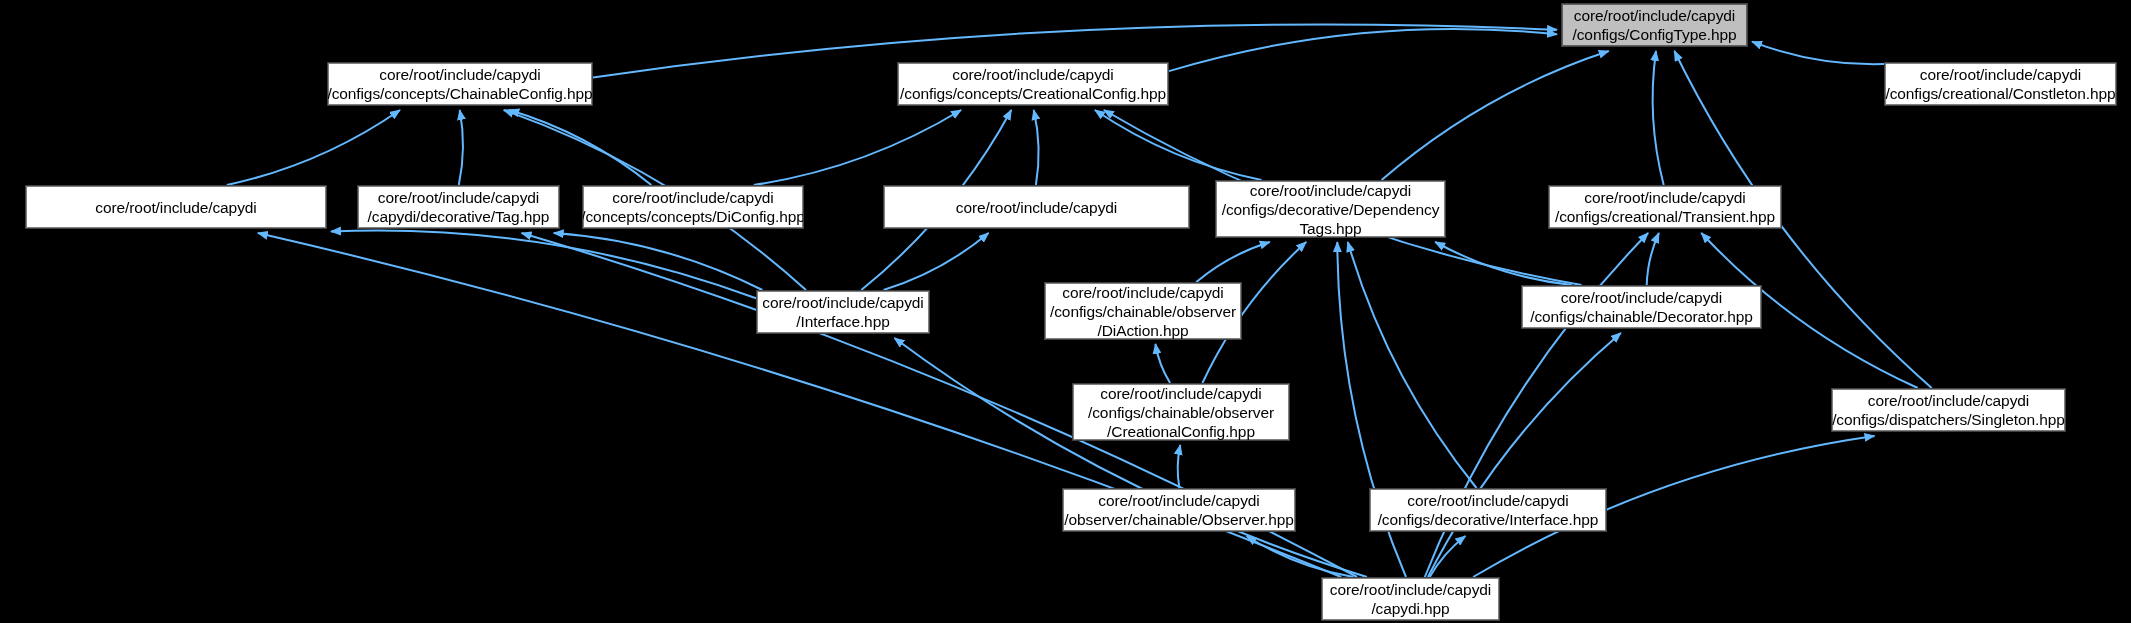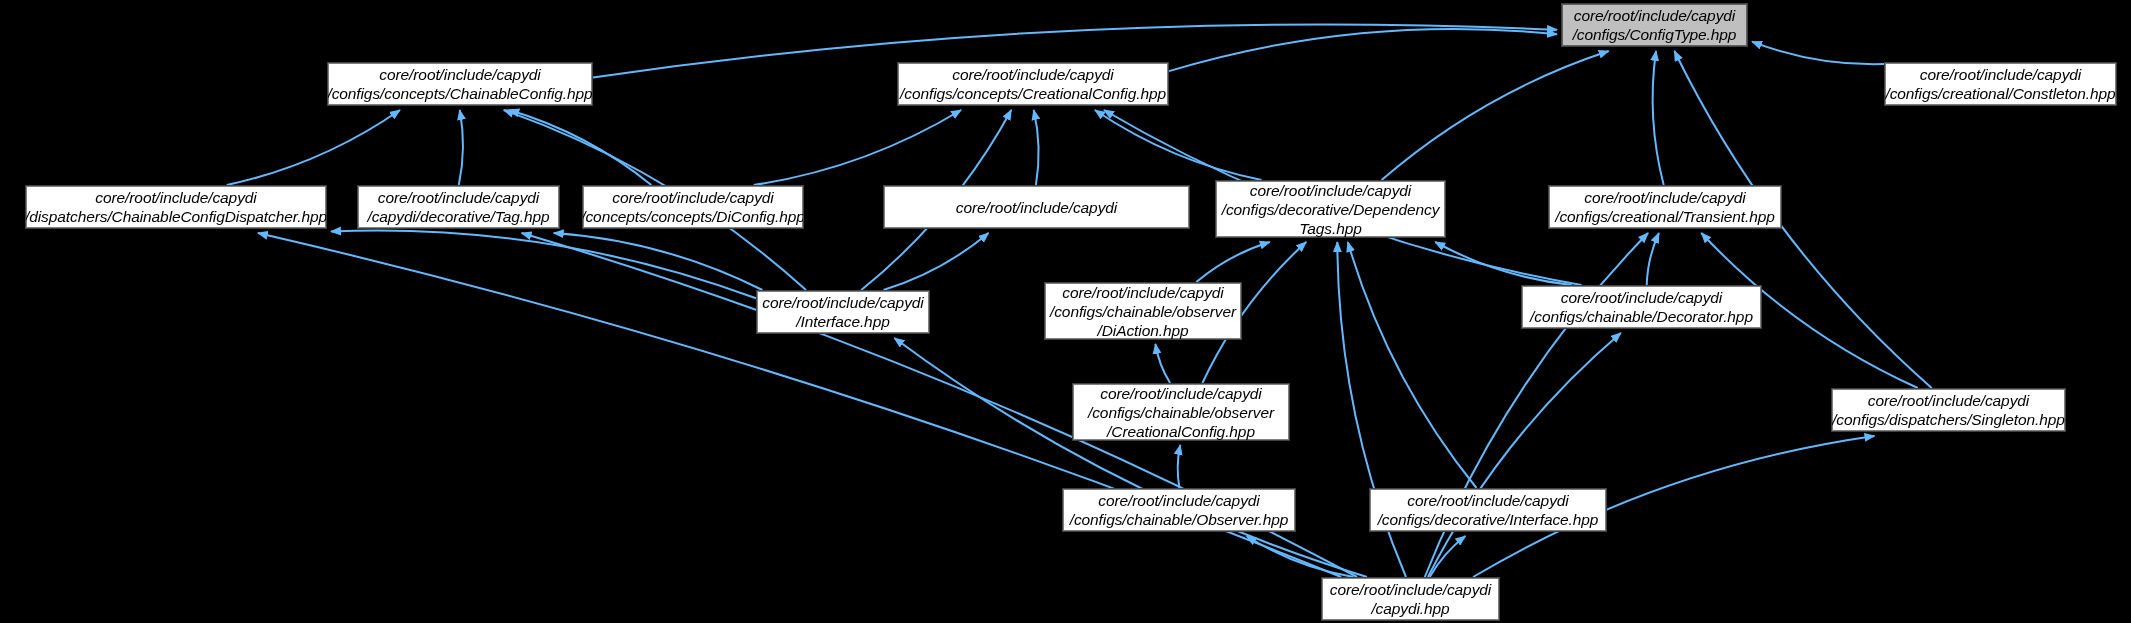--- a/index.html
+++ b/index.html
@@ -35,21 +35,20 @@
     font-size: 15.5px;
     line-height: 19px;
     text-align: center;
     display: flex;
     flex-direction: column;
     align-items: center;
     justify-content: center;
     padding: 2px 6px;
     white-space: nowrap;
     letter-spacing: -0.1px;
-    font-style: italic;
   }
   .node.focus {
     background: #bfbfbf;
     border: 1px solid #606060;
   }
   .node .ln {
     display: block;
   }
 </style>
 </head>
@@ -112,21 +111,20 @@
       <div class="node" style="left: 328px; top: 63px; width: 264px; height: 42px;">
         <span class="ln">core/root/include/capydi</span>
         <span class="ln">/configs/concepts/ChainableConfig.hpp</span>
       </div>
       <div class="node" style="left: 898px; top: 63px; width: 270px; height: 42px;">
         <span class="ln">core/root/include/capydi</span>
         <span class="ln">/configs/concepts/CreationalConfig.hpp</span>
       </div>
       <div class="node" style="left: 26px; top: 186px; width: 300px; height: 42px;">
         <span class="ln">core/root/include/capydi</span>
-        <span class="ln">/dispatchers/ChainableConfigDispatcher.hpp</span>
       </div>
       <div class="node" style="left: 358px; top: 186px; width: 201px; height: 42px;">
         <span class="ln">core/root/include/capydi</span>
         <span class="ln">/capydi/decorative/Tag.hpp</span>
       </div>
       <div class="node" style="left: 583px; top: 186px; width: 220px; height: 42px;">
         <span class="ln">core/root/include/capydi</span>
         <span class="ln">/concepts/concepts/DiConfig.hpp</span>
       </div>
       <div class="node" style="left: 884px; top: 186px; width: 305px; height: 42px;">
@@ -158,21 +156,21 @@
         <span class="ln">core/root/include/capydi</span>
         <span class="ln">/configs/dispatchers/Singleton.hpp</span>
       </div>
       <div class="node" style="left: 1073px; top: 384px; width: 216px; height: 56px;">
         <span class="ln">core/root/include/capydi</span>
         <span class="ln">/configs/chainable/observer</span>
         <span class="ln">/CreationalConfig.hpp</span>
       </div>
       <div class="node" style="left: 1063px; top: 489px; width: 232px; height: 42px;">
         <span class="ln">core/root/include/capydi</span>
-        <span class="ln">/configs/chainable/Observer.hpp</span>
+        <span class="ln">/observer/chainable/Observer.hpp</span>
       </div>
       <div class="node" style="left: 1370px; top: 489px; width: 236px; height: 42px;">
         <span class="ln">core/root/include/capydi</span>
         <span class="ln">/configs/decorative/Interface.hpp</span>
       </div>
       <div class="node" style="left: 1322px; top: 578px; width: 177px; height: 42px;">
         <span class="ln">core/root/include/capydi</span>
         <span class="ln">/capydi.hpp</span>
       </div>
     </div>

